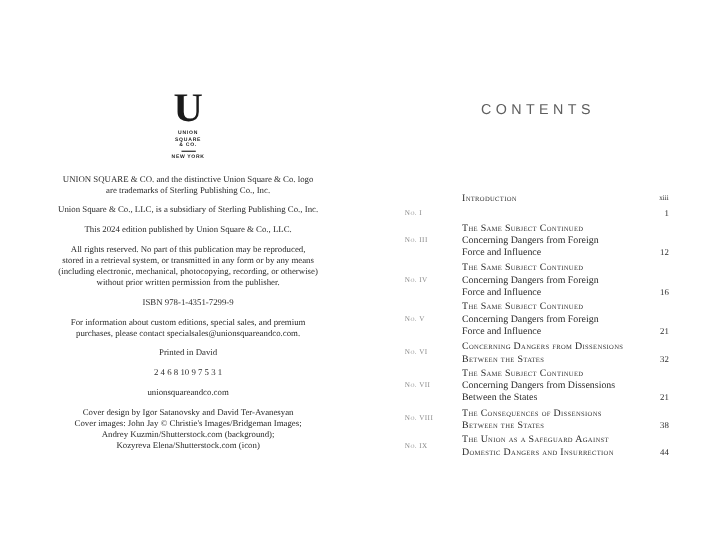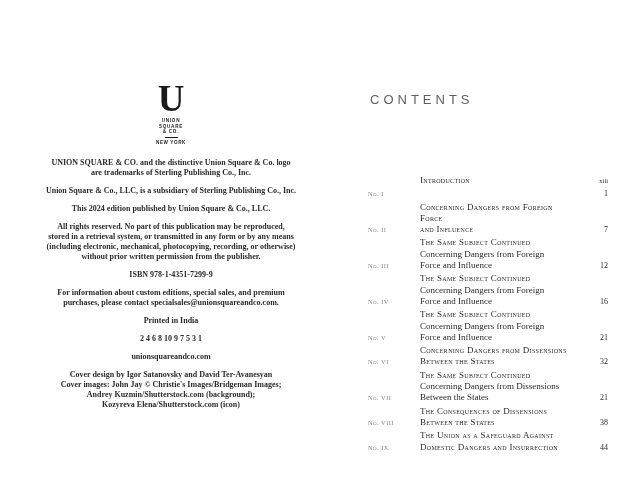--- a/index.html
+++ b/index.html
@@ -50,45 +50,45 @@
     font-size: 4.6px;
     font-weight: 700;
     letter-spacing: 0.6px;
     color: #1a1a1a;
   }
   .colophon .para {
     margin: 0 0 8px 0;
     font-size: 8px;
     line-height: 10px;
     white-space: pre-line;
-    font-weight: bold;
   }
   .colophon .para.last { }
 
   
   .contents-title {
     position: absolute;
     left: 370px;
     top: 92px;
     width: 238px;
+    text-align: center;
     font-family: "Liberation Sans", sans-serif;
     font-size: 13px;
     font-weight: 400;
     letter-spacing: 4px;
     color: #5f5f5f;
   }
   .toc {
     position: absolute;
     left: 368px;
     top: 175px;
     width: 240px;
   }
   .toc-row {
     display: flex;
-    align-items: flex-end;
+    align-items: center;
     margin-bottom: 2px;
   }
   .toc-no {
     width: 52px;
     flex: 0 0 52px;
     font-size: 6.5px;
     line-height: 11.3px;
     letter-spacing: 0.4px;
     font-variant: small-caps;
     color: #8c8c8c;
@@ -135,21 +135,21 @@
 are trademarks of Sterling Publishing Co., Inc.</p>
         <p class="para">Union Square &amp; Co., LLC, is a subsidiary of Sterling Publishing Co., Inc.</p>
         <p class="para">This 2024 edition published by Union Square &amp; Co., LLC.</p>
         <p class="para">All rights reserved. No part of this publication may be reproduced,
 stored in a retrieval system, or transmitted in any form or by any means
 (including electronic, mechanical, photocopying, recording, or otherwise)
 without prior written permission from the publisher.</p>
         <p class="para">ISBN 978-1-4351-7299-9</p>
         <p class="para">For information about custom editions, special sales, and premium
 purchases, please contact specialsales@unionsquareandco.com.</p>
-        <p class="para">Printed in India</p>
+        <p class="para">Printed in David</p>
         <p class="para">2 4 6 8 10 9 7 5 3 1</p>
         <p class="para">unionsquareandco.com</p>
         <p class="para last">Cover design by Igor Satanovsky and David Ter-Avanesyan
 Cover images: John Jay © Christie's Images/Bridgeman Images;
 Andrey Kuzmin/Shutterstock.com (background);
 Kozyreva Elena/Shutterstock.com (icon)</p>
       </div>
   </div>
 
   <div class="contents-title">CONTENTS</div>
@@ -160,28 +160,20 @@
         <div class="toc-title">
           <div class="line sc">Introduction</div>
         </div>
         <div class="toc-page roman">xiii</div>
       </div>
       <div class="toc-row">
         <div class="toc-no">No. I</div>
         <div class="toc-page">1</div>
       </div>
       <div class="toc-row">
-        <div class="toc-no">No. II</div>
-        <div class="toc-title">
-          <div class="line sc">Concerning Dangers from Foreign Force</div>
-          <div class="line sc">and Influence</div>
-        </div>
-        <div class="toc-page">7</div>
-      </div>
-      <div class="toc-row">
         <div class="toc-no">No. III</div>
         <div class="toc-title">
           <div class="line sc">The Same Subject Continued</div>
           <div class="line">Concerning Dangers from Foreign</div>
           <div class="line">Force and Influence</div>
         </div>
         <div class="toc-page">12</div>
       </div>
       <div class="toc-row">
         <div class="toc-no">No. IV</div>

